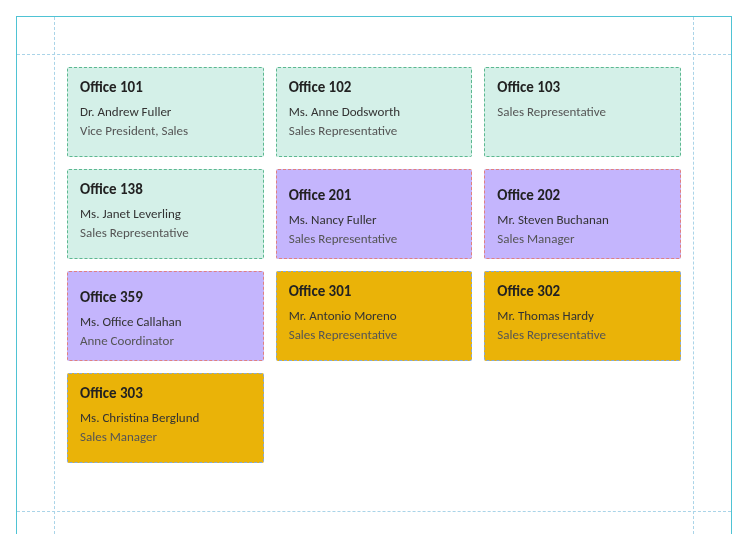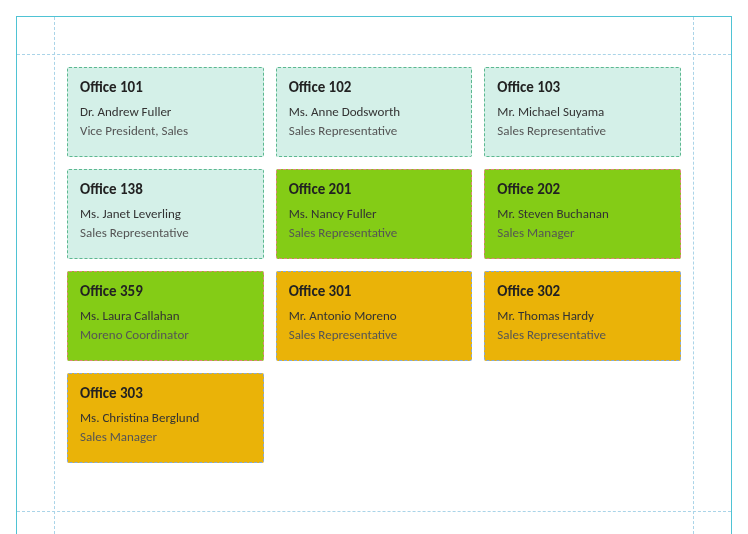--- a/index.html
+++ b/index.html
@@ -71,22 +71,23 @@
       display: flex;
       flex-direction: column;
       gap: 4px;
     }
 
     .office-card.green {
       background-color: #d4f0e8;
       border-color: #5cb890;
     }
     .office-card.pink {
-      background-color: #84cc16;
+      background-color: #c4b5fd;
       border-color: #e08080;
+      justify-content: flex-end;
     }
     .office-card.blue {
       background-color: #eab308;
       border-color: #80a8e0;
     }
 
     .office-number {
       font-size: 15px;
       font-weight: 700;
       color: #222;
@@ -119,42 +120,41 @@
         <div class="office-person">Dr. Andrew Fuller</div>
         <div class="office-title">Vice President, Sales</div>
       </div>
       <div class="office-card green">
         <div class="office-number">Office 102</div>
         <div class="office-person">Ms. Anne Dodsworth</div>
         <div class="office-title">Sales Representative</div>
       </div>
       <div class="office-card green">
         <div class="office-number">Office 103</div>
-        <div class="office-person">Mr. Michael Suyama</div>
         <div class="office-title">Sales Representative</div>
       </div>
       <div class="office-card green">
         <div class="office-number">Office 138</div>
         <div class="office-person">Ms. Janet Leverling</div>
         <div class="office-title">Sales Representative</div>
       </div>
       <div class="office-card pink">
         <div class="office-number">Office 201</div>
         <div class="office-person">Ms. Nancy Fuller</div>
         <div class="office-title">Sales Representative</div>
       </div>
       <div class="office-card pink">
         <div class="office-number">Office 202</div>
         <div class="office-person">Mr. Steven Buchanan</div>
         <div class="office-title">Sales Manager</div>
       </div>
       <div class="office-card pink">
         <div class="office-number">Office 359</div>
-        <div class="office-person">Ms. Laura Callahan</div>
-        <div class="office-title">Moreno Coordinator</div>
+        <div class="office-person">Ms. Office Callahan</div>
+        <div class="office-title">Anne Coordinator</div>
       </div>
       <div class="office-card blue">
         <div class="office-number">Office 301</div>
         <div class="office-person">Mr. Antonio Moreno</div>
         <div class="office-title">Sales Representative</div>
       </div>
       <div class="office-card blue">
         <div class="office-number">Office 302</div>
         <div class="office-person">Mr. Thomas Hardy</div>
         <div class="office-title">Sales Representative</div>

